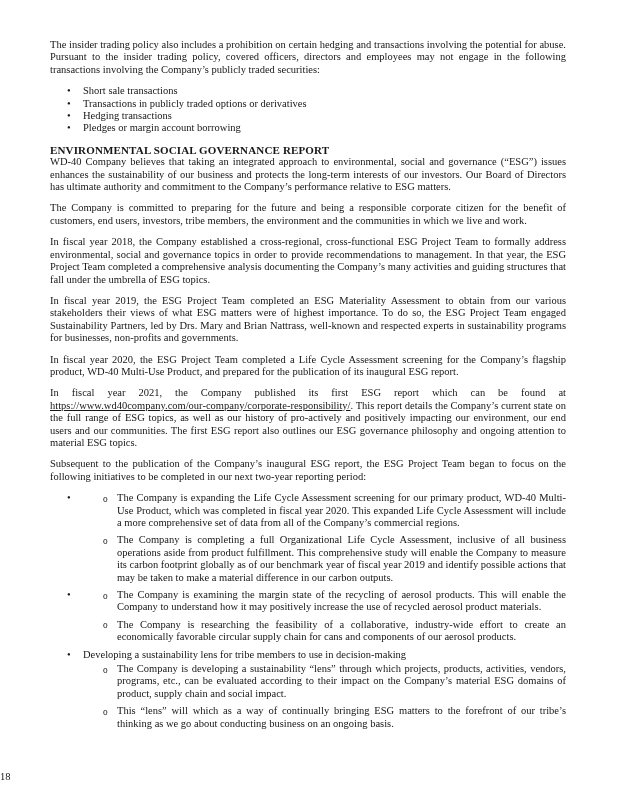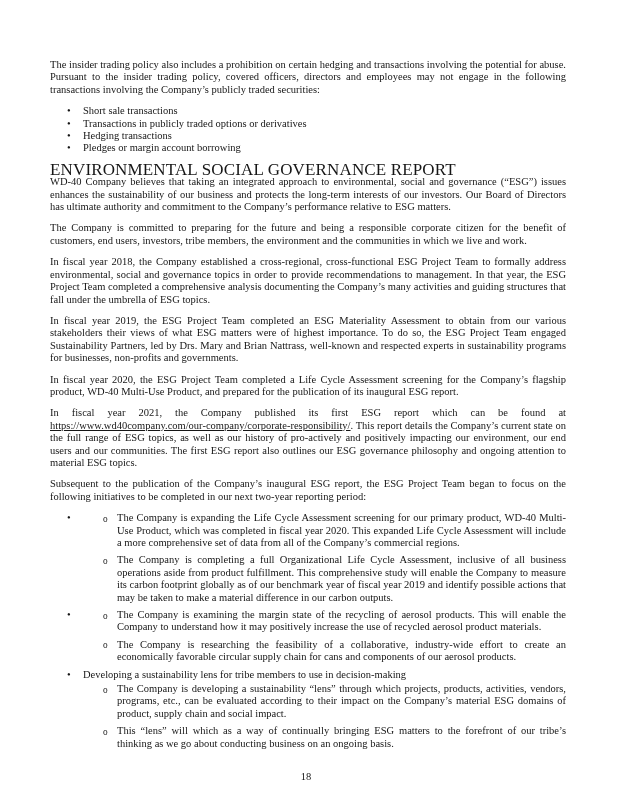--- a/index.html
+++ b/index.html
@@ -2,44 +2,44 @@
 <html><head>
 <meta charset="utf-8">
 <style>
   html, body { margin: 0; padding: 0; background: #ffffff; }
   .sheet {
     position: relative;
     box-sizing: border-box;
     width: 618px;
     height: 800px;
     background: #ffffff;
-    padding: 59px 52px 0 50px;
+    padding: 39px 52px 0 50px;
     overflow: hidden;
     font-family: "Liberation Serif", serif;
     font-size: 10.5px;
     line-height: 12.4px;
     color: #161616;
   }
   p.para { margin: 0 0 9px 0; text-align: justify; }
   .heading {
     margin: 0;
-    font-size: 17px;
-    font-weight: 400;
+    font-size: 11px;
+    font-weight: 700;
     letter-spacing: 0.15px;
     text-align: left;
   }
   ul.bullets { list-style: none; margin: 0 0 9px 0; padding: 0; }
   ul.bullets li { position: relative; padding-left: 33px; }
   .marker-b1 { position: absolute; left: 17px; top: 0; }
   .initiatives { margin: 0; }
   .init-label { position: relative; padding-left: 33px; margin: 0 0 2px 0; }
   .sub-item { position: relative; padding-left: 67px; margin: 0 0 5px 0; text-align: justify; }
   .marker-b2 { position: absolute; left: 53px; top: 0.5px; font-size: 9.3px; }
   .link { color: inherit; text-decoration: underline; overflow-wrap: anywhere; cursor: pointer; }
-  .page-number { position: absolute; left: 0; right: 6px; top: 771px; text-align: center; }
+  .page-number { position: absolute; left: 0; right: 6px; top: 771px; text-align: left; }
 </style>
 </head>
 <body>
 
 <div class="sheet">
 
   <p class="para">The insider trading policy also includes a prohibition on certain hedging and transactions involving the potential for abuse. Pursuant to the insider trading policy, covered officers, directors and employees may not engage in the following transactions involving the Company’s publicly traded securities:</p>
 
   <ul class="bullets">
     <li>

